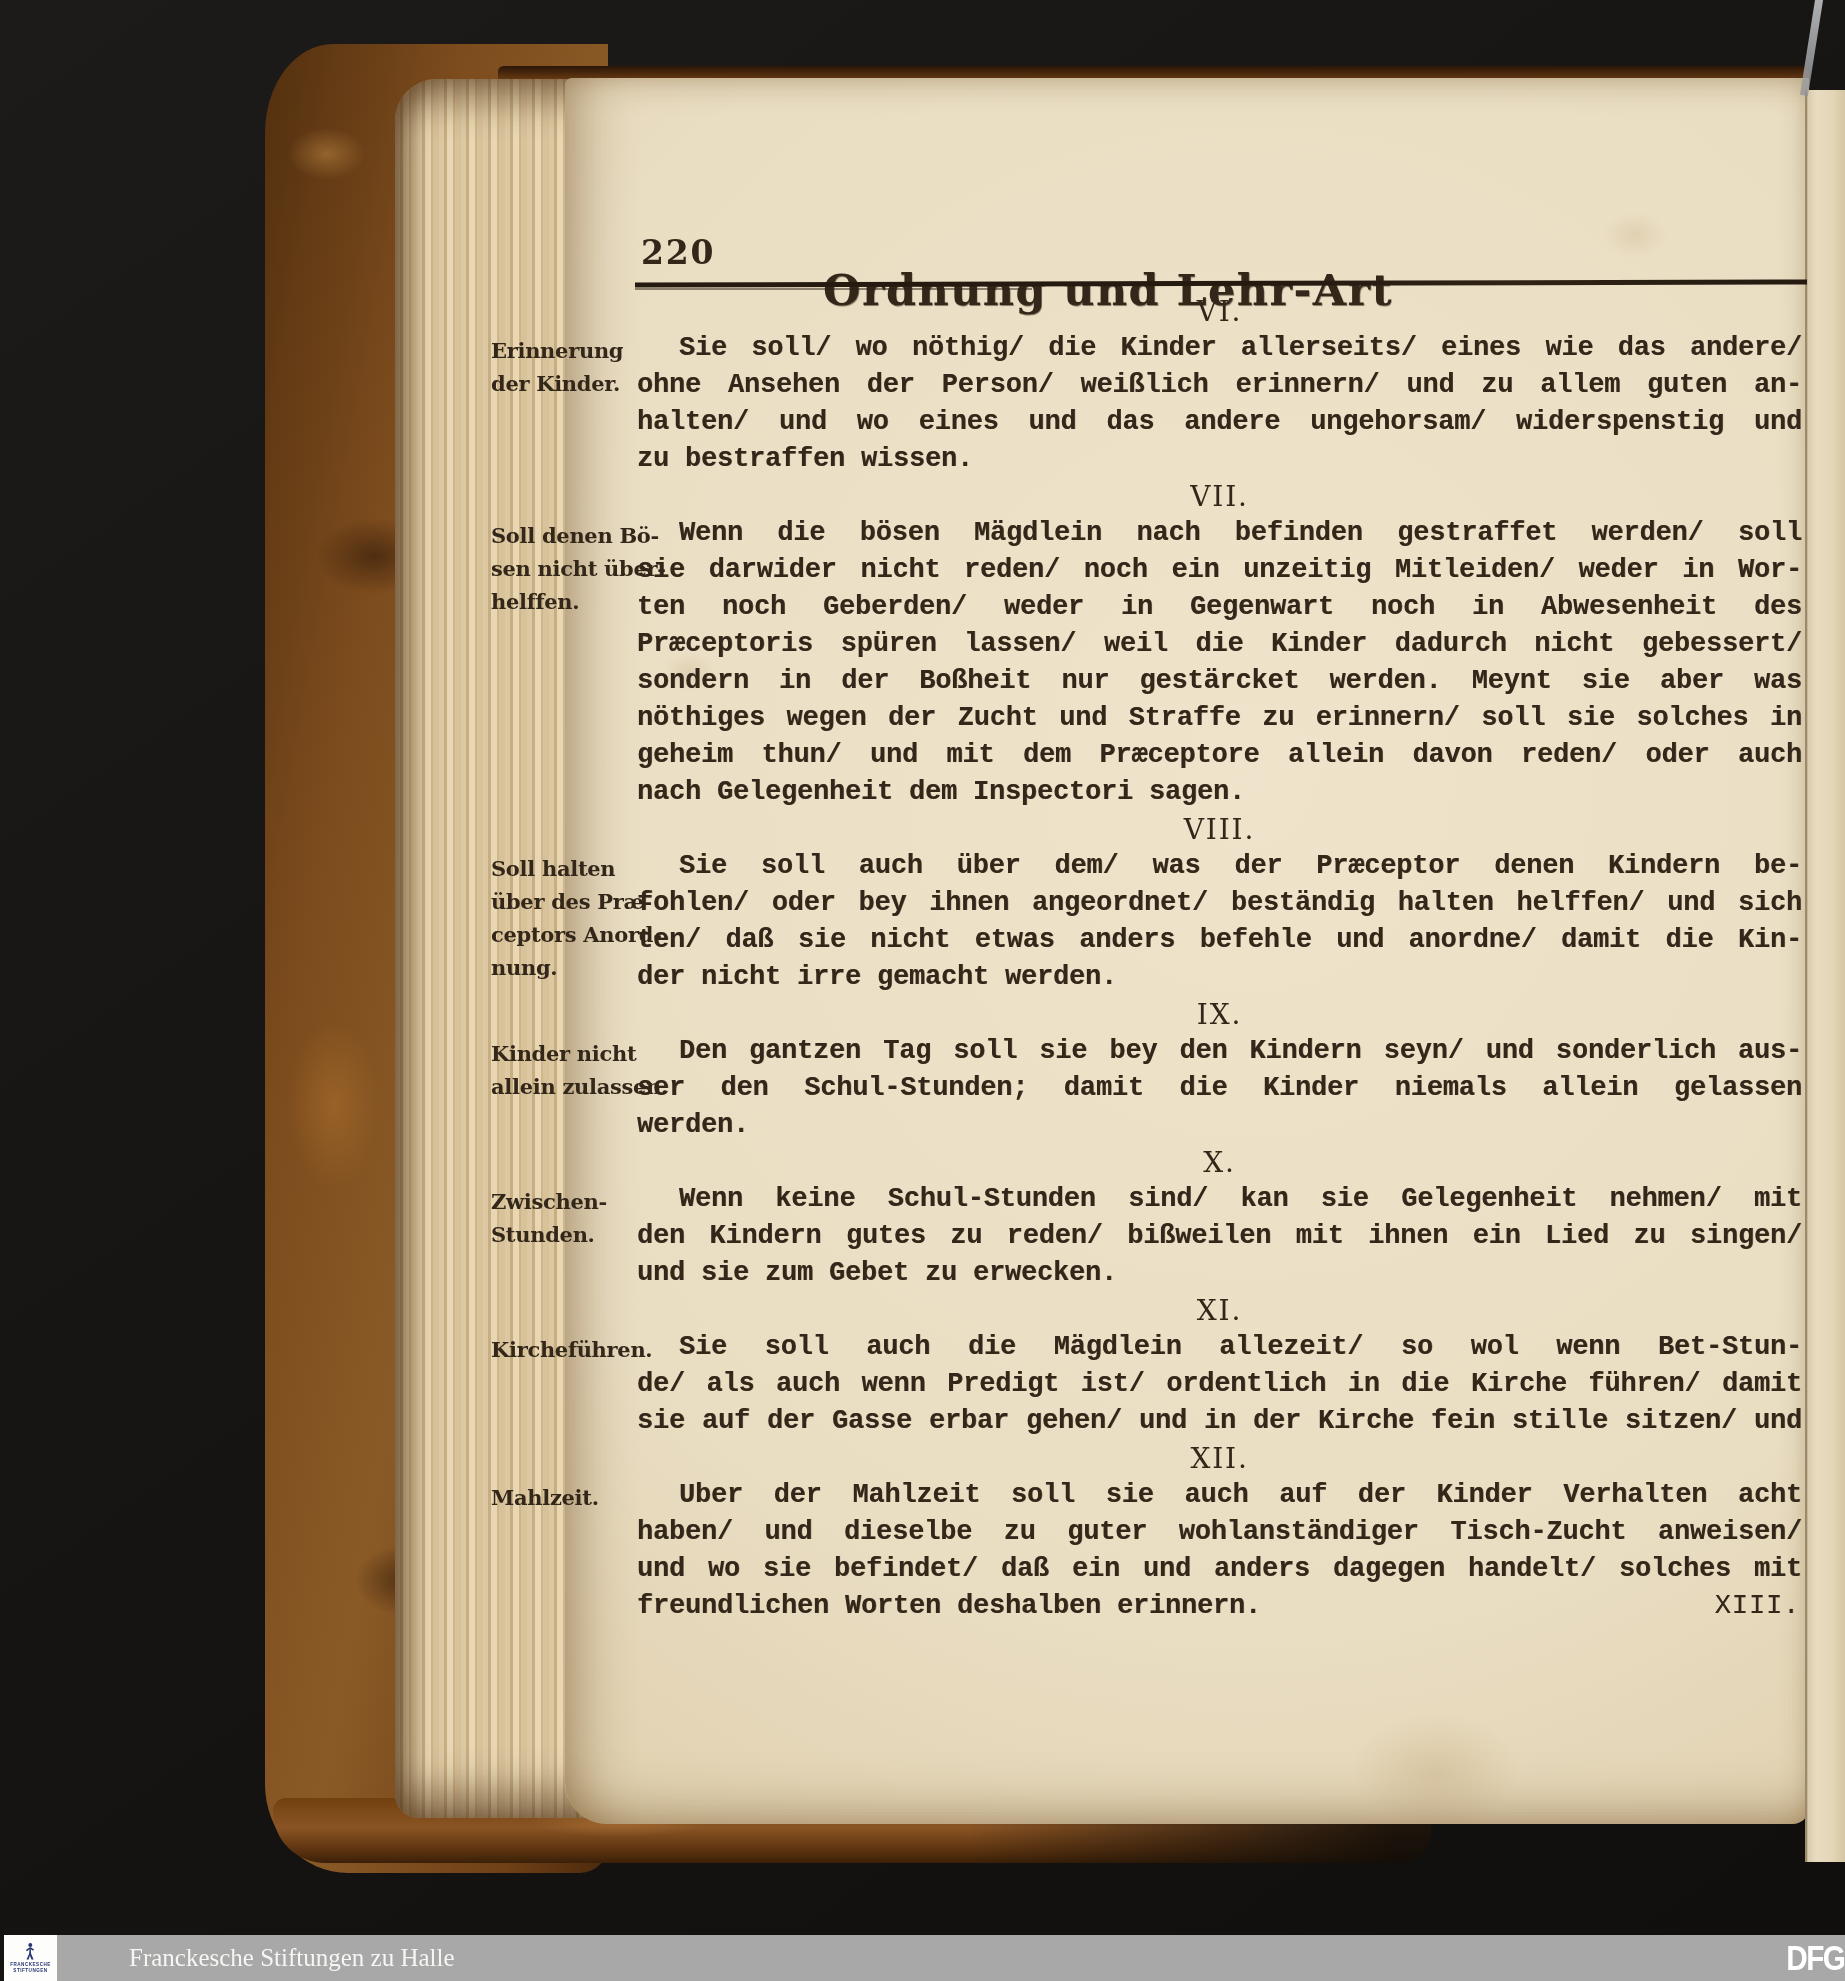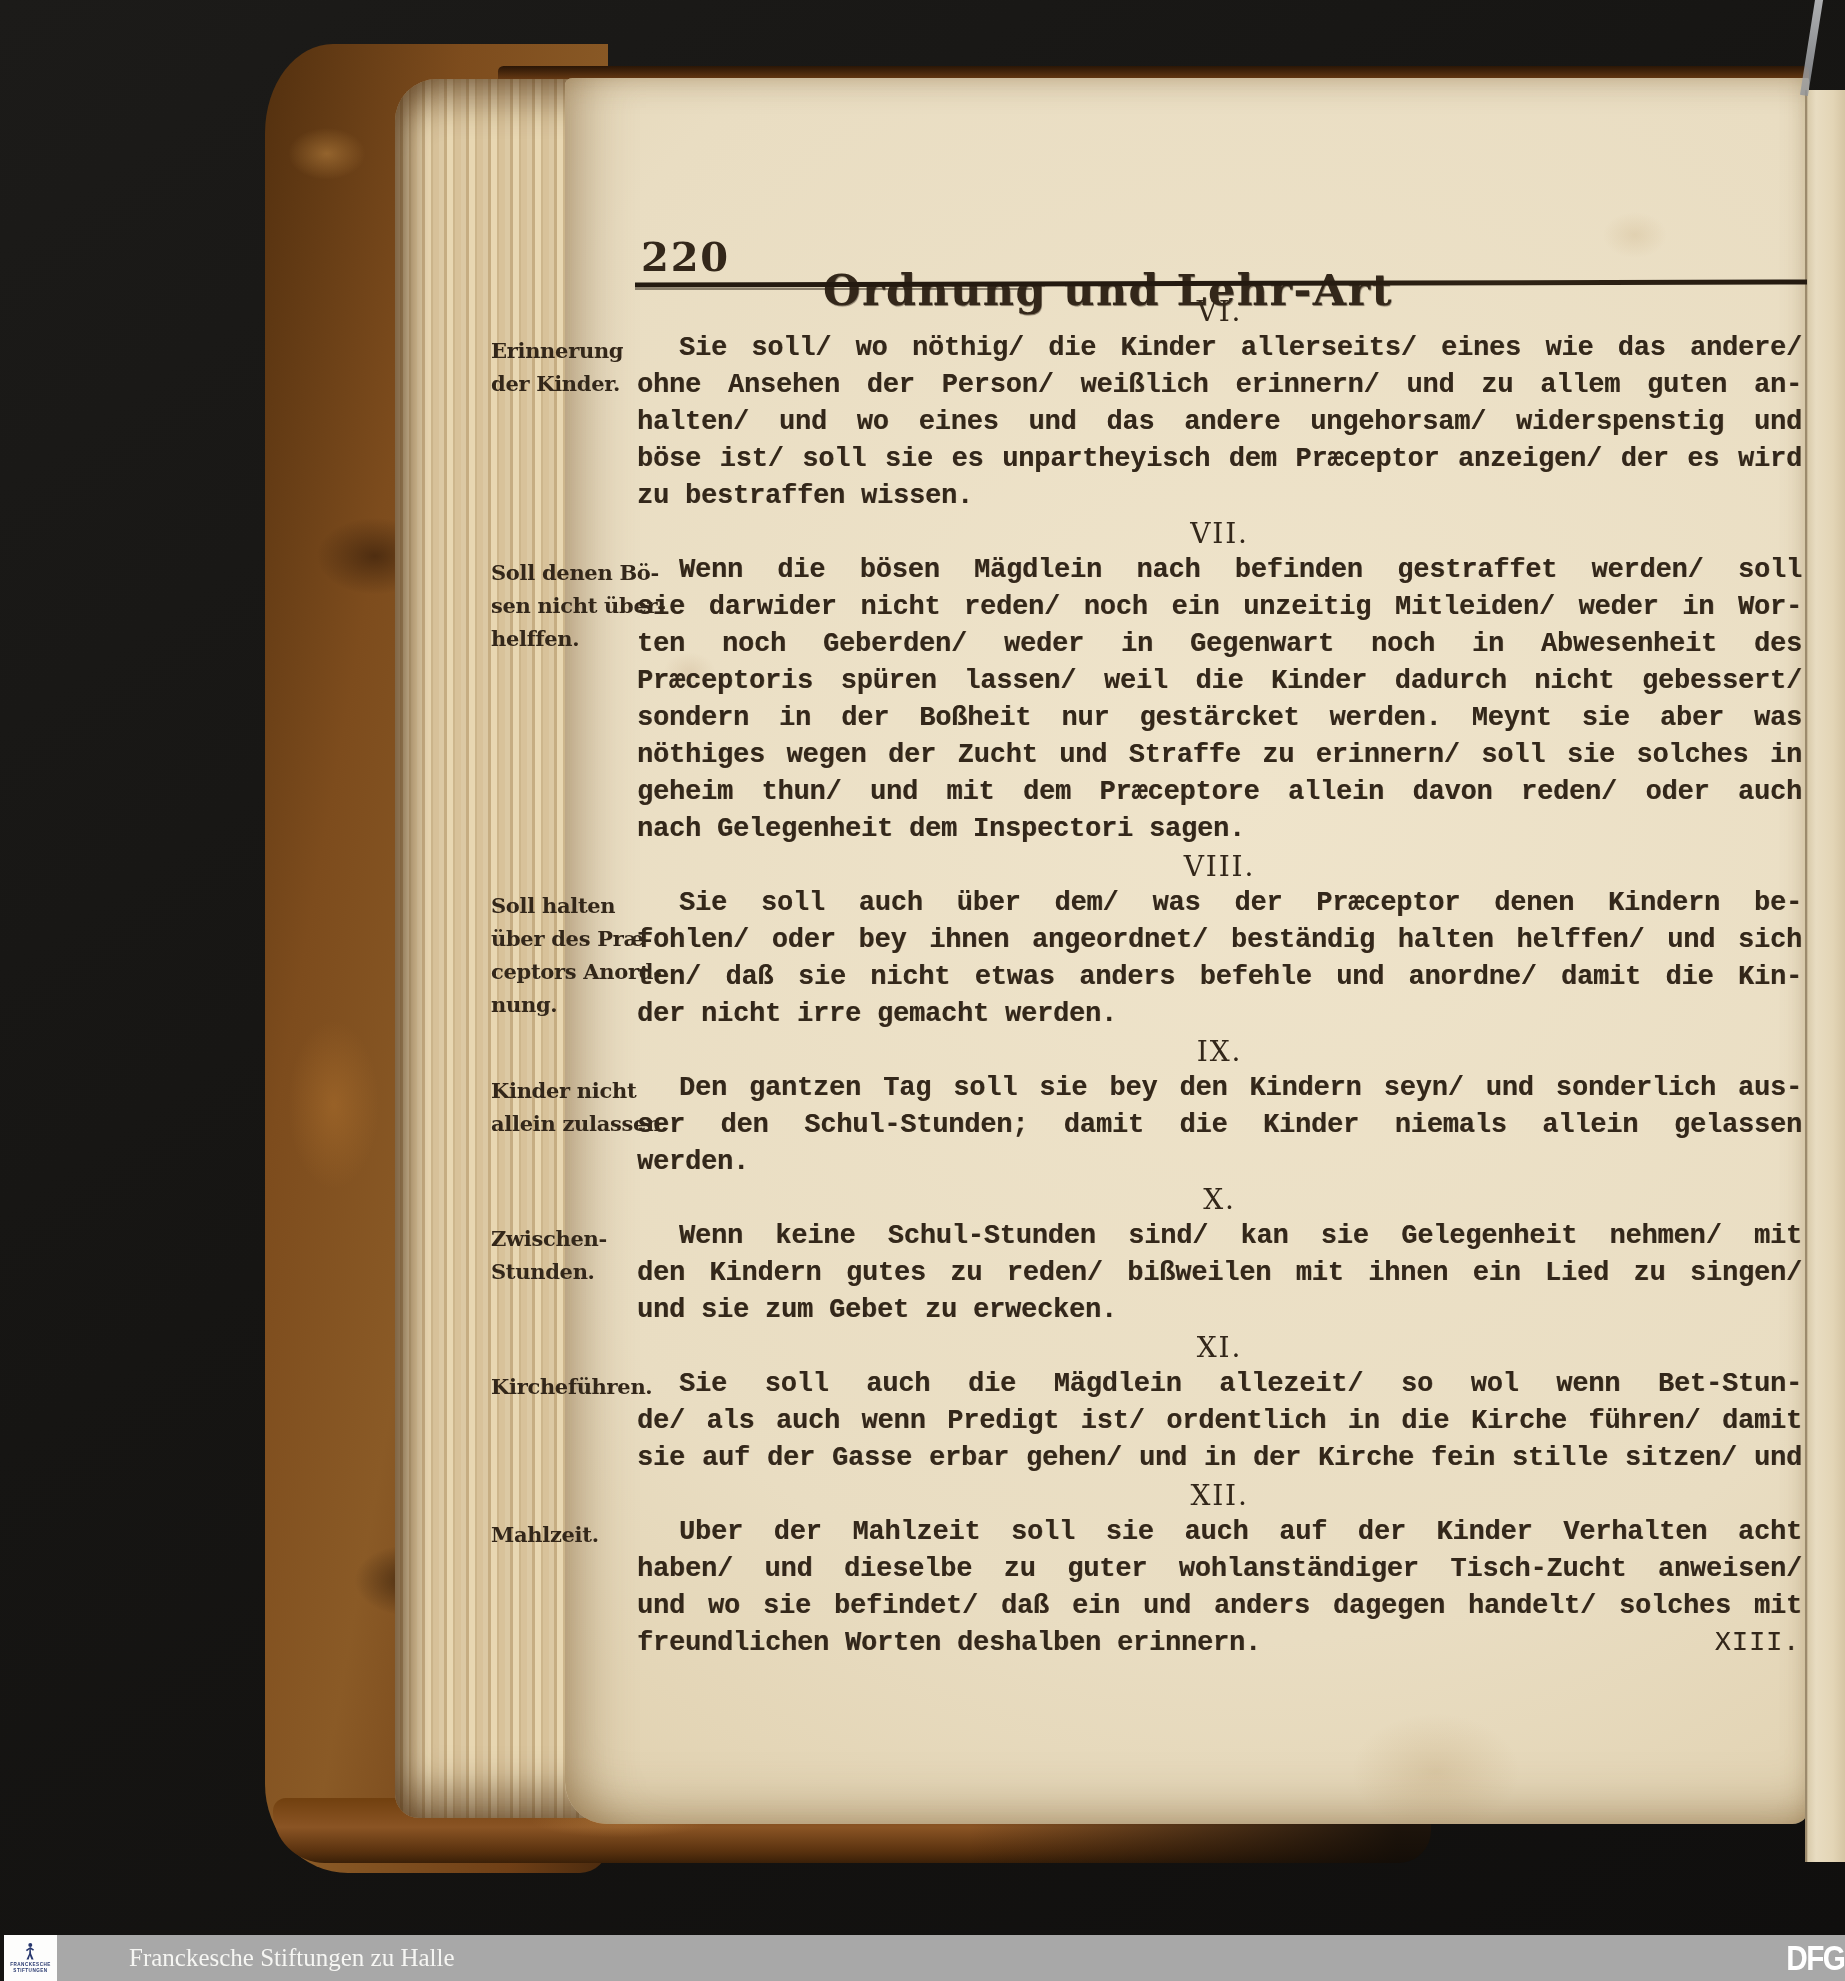--- a/index.html
+++ b/index.html
@@ -52,21 +52,21 @@
       inset 0 -42px 55px -37px rgba(110,75,30,.5),
       inset 0 23px 37px -28px rgba(110,75,30,.45);}
 
   .right-strip{position:absolute;left:1805px;top:90px;width:41px;height:1772px;
     background:linear-gradient(90deg,#9c8a6c 0 1.8px,#d9cbab 2.8px,#e8dcc1 11px,#e3d5b6 28px,#d4c4a2 41px);}
 
   .sliver{position:absolute;left:1808px;top:-7.4px;width:8.3px;height:103px;opacity:.8;
     background:linear-gradient(180deg,#d8dadd,#909398);transform:rotate(9deg);}
 
   
-  .pageno{position:absolute;left:641px;top:233px;font-size:40px;font-weight:700;
+  .pageno{position:absolute;left:641px;top:233px;font-size:33px;font-weight:700;
     letter-spacing:1.8px;color:var(--ink);text-align:right;}
   .header{position:absolute;left:1108px;top:218px;transform:translateX(-50%);
     font-size:43px;font-weight:700;letter-spacing:1.4px;color:var(--ink);white-space:nowrap;
     text-shadow:0.6px 0.6px 0.7px rgba(51,39,26,.55);margin-top:47px;}
   .rule{position:absolute;left:635px;top:281px;width:1172px;height:4.6px;
     background:linear-gradient(90deg,#241a10 0 55%,#2f2315 75%,#241a10);transform:rotate(-0.15deg);}
   .rule2{position:absolute;left:635px;top:288px;width:397px;height:1.8px;background:rgba(42,32,20,.5);}
 
   .textcol{position:absolute;left:637px;top:293px;width:1165px;color:var(--ink);
     font-size:27px;font-weight:700;letter-spacing:-0.2px;}
@@ -117,21 +117,20 @@
       <div class="sec">
         <div class="numeral">VI.</div>
         <div class="para">
           <div class="mnote">
             <div>Erinnerung</div>
             <div>der Kinder.</div>
           </div>
           <div class="line first">Sie soll/ wo nöthig/ die Kinder allerseits/ eines wie das andere/</div>
           <div class="line">ohne Ansehen der Person/ weißlich erinnern/ und zu allem guten an-</div>
           <div class="line">halten/ und wo eines und das andere ungehorsam/ widerspenstig und</div>
-          <div class="line">böse ist/ soll sie es unpartheyisch dem Præceptor anzeigen/ der es wird</div>
           <div class="line short">zu bestraffen wissen.</div>
         </div>
       </div>
       <div class="sec">
         <div class="numeral">VII.</div>
         <div class="para">
           <div class="mnote">
             <div>Soll denen Bö-</div>
             <div>sen nicht über-</div>
             <div>helffen.</div>

